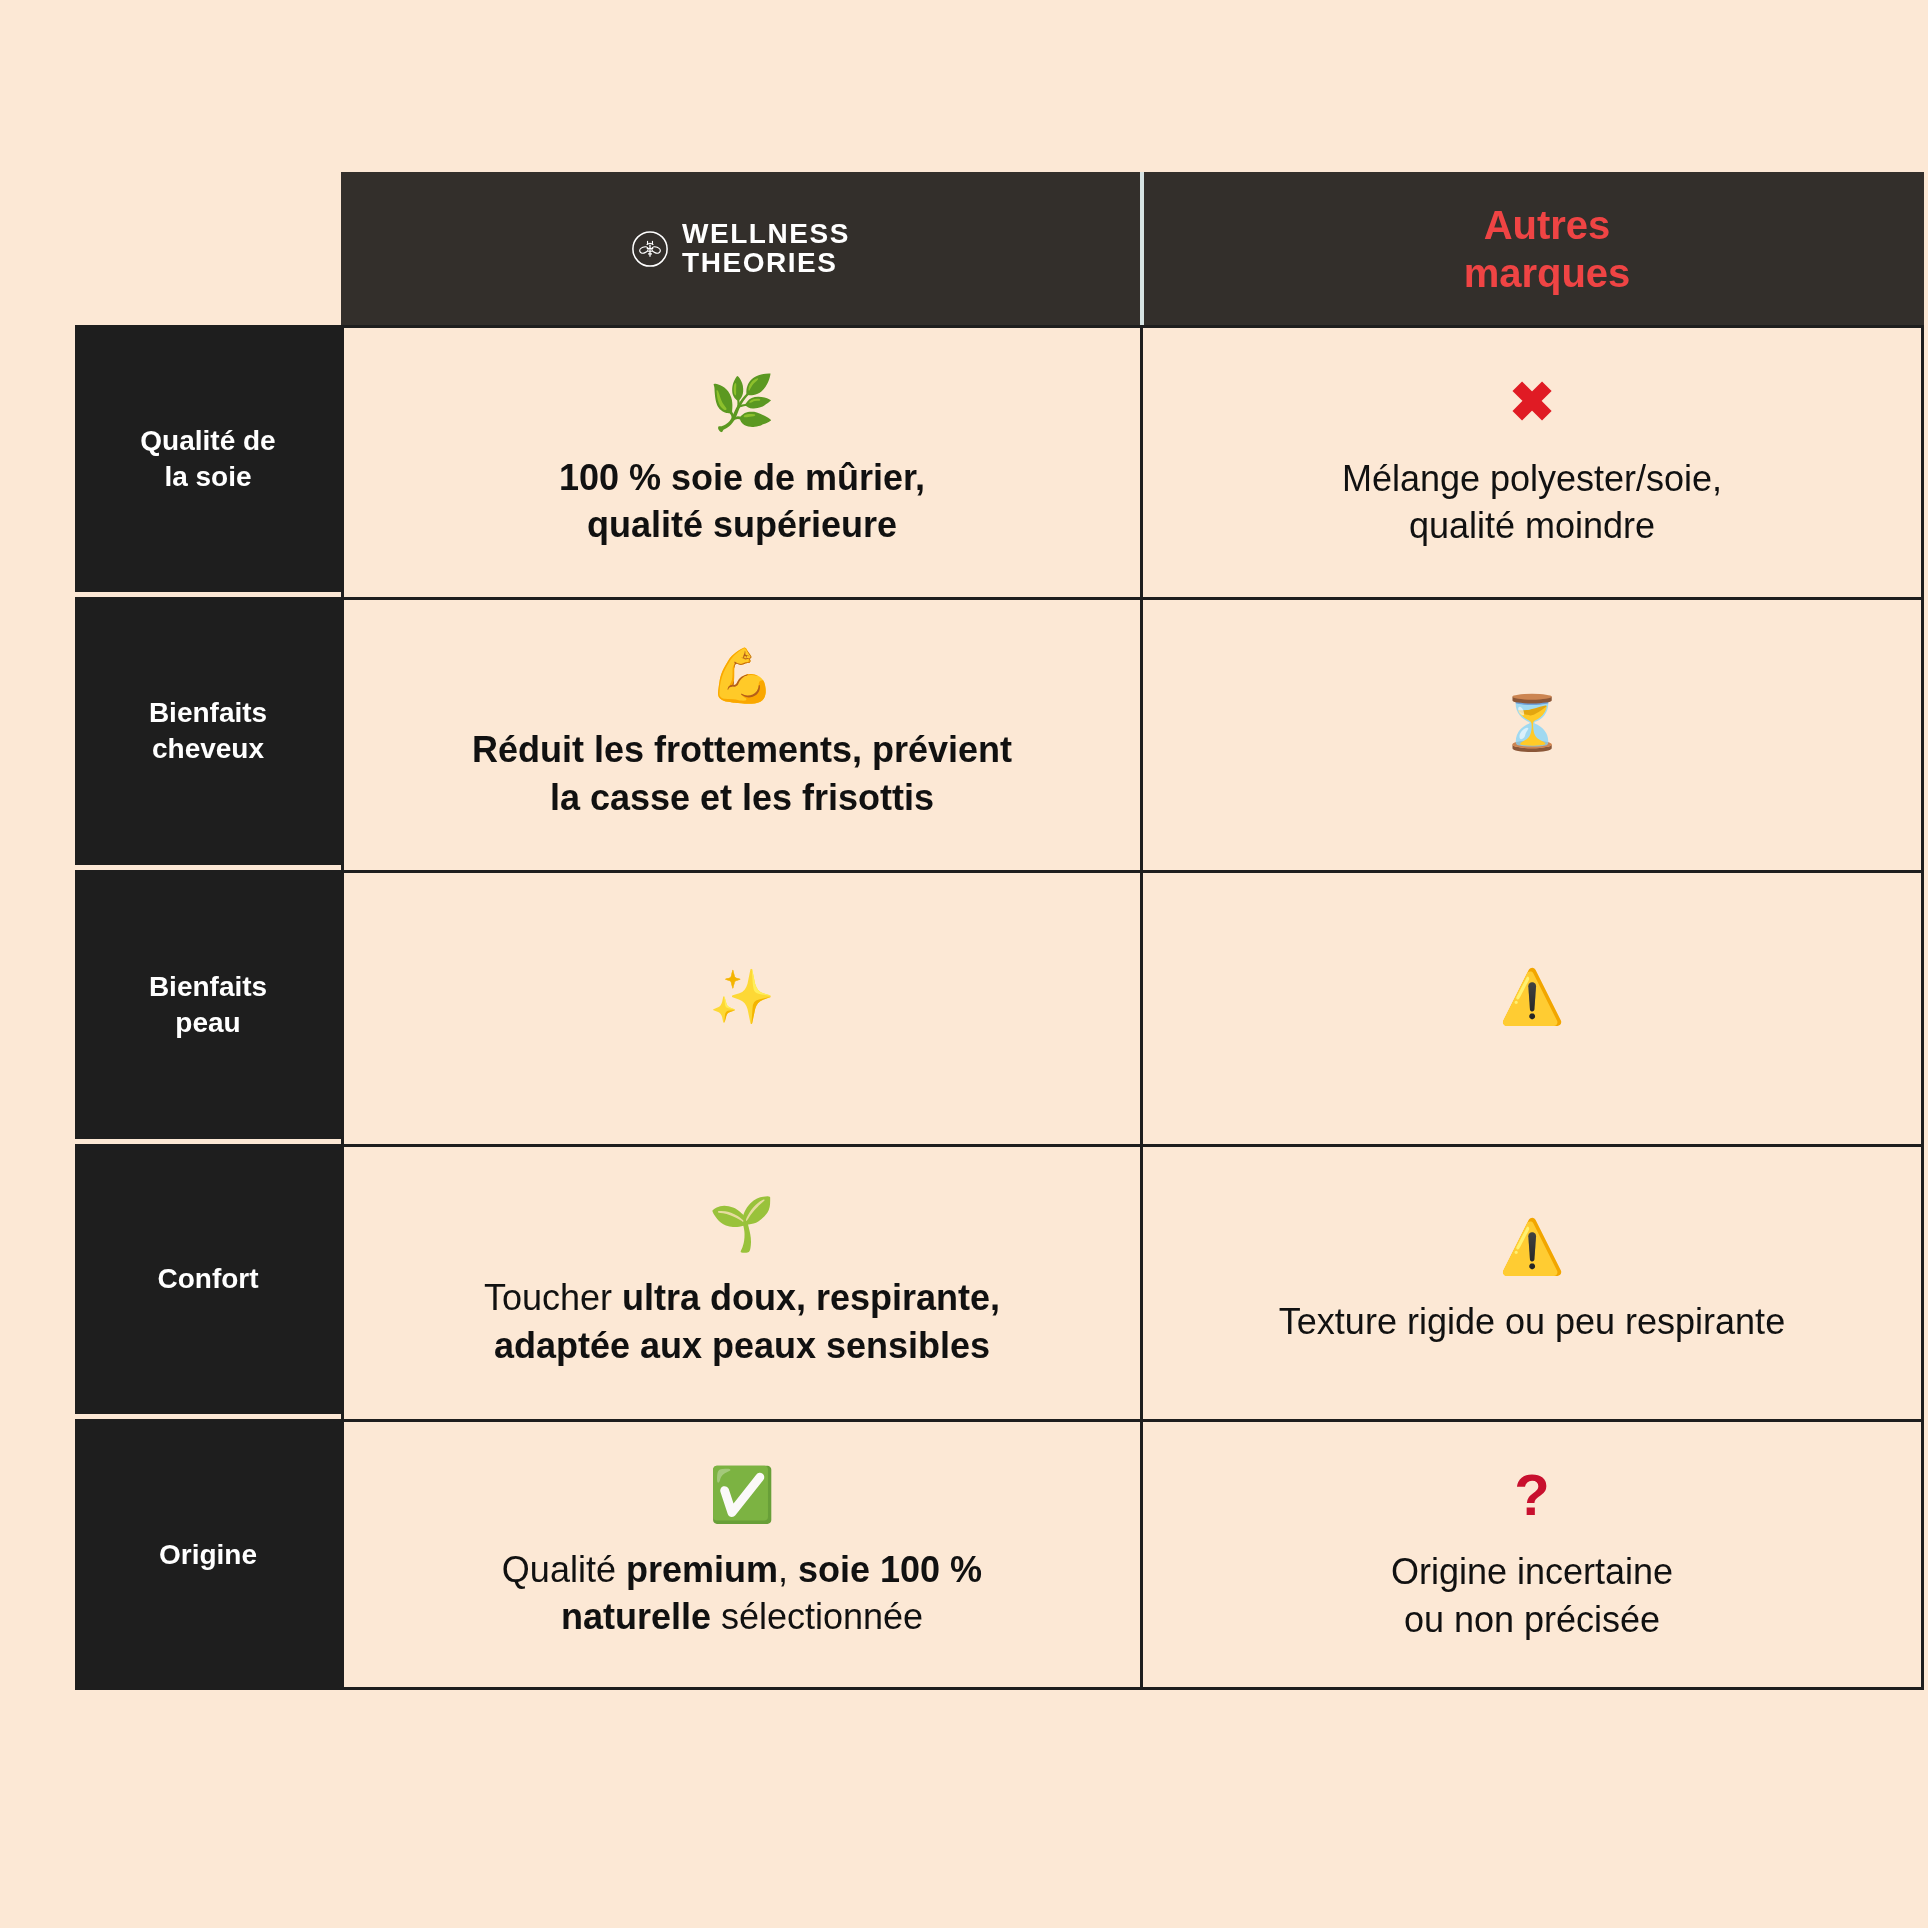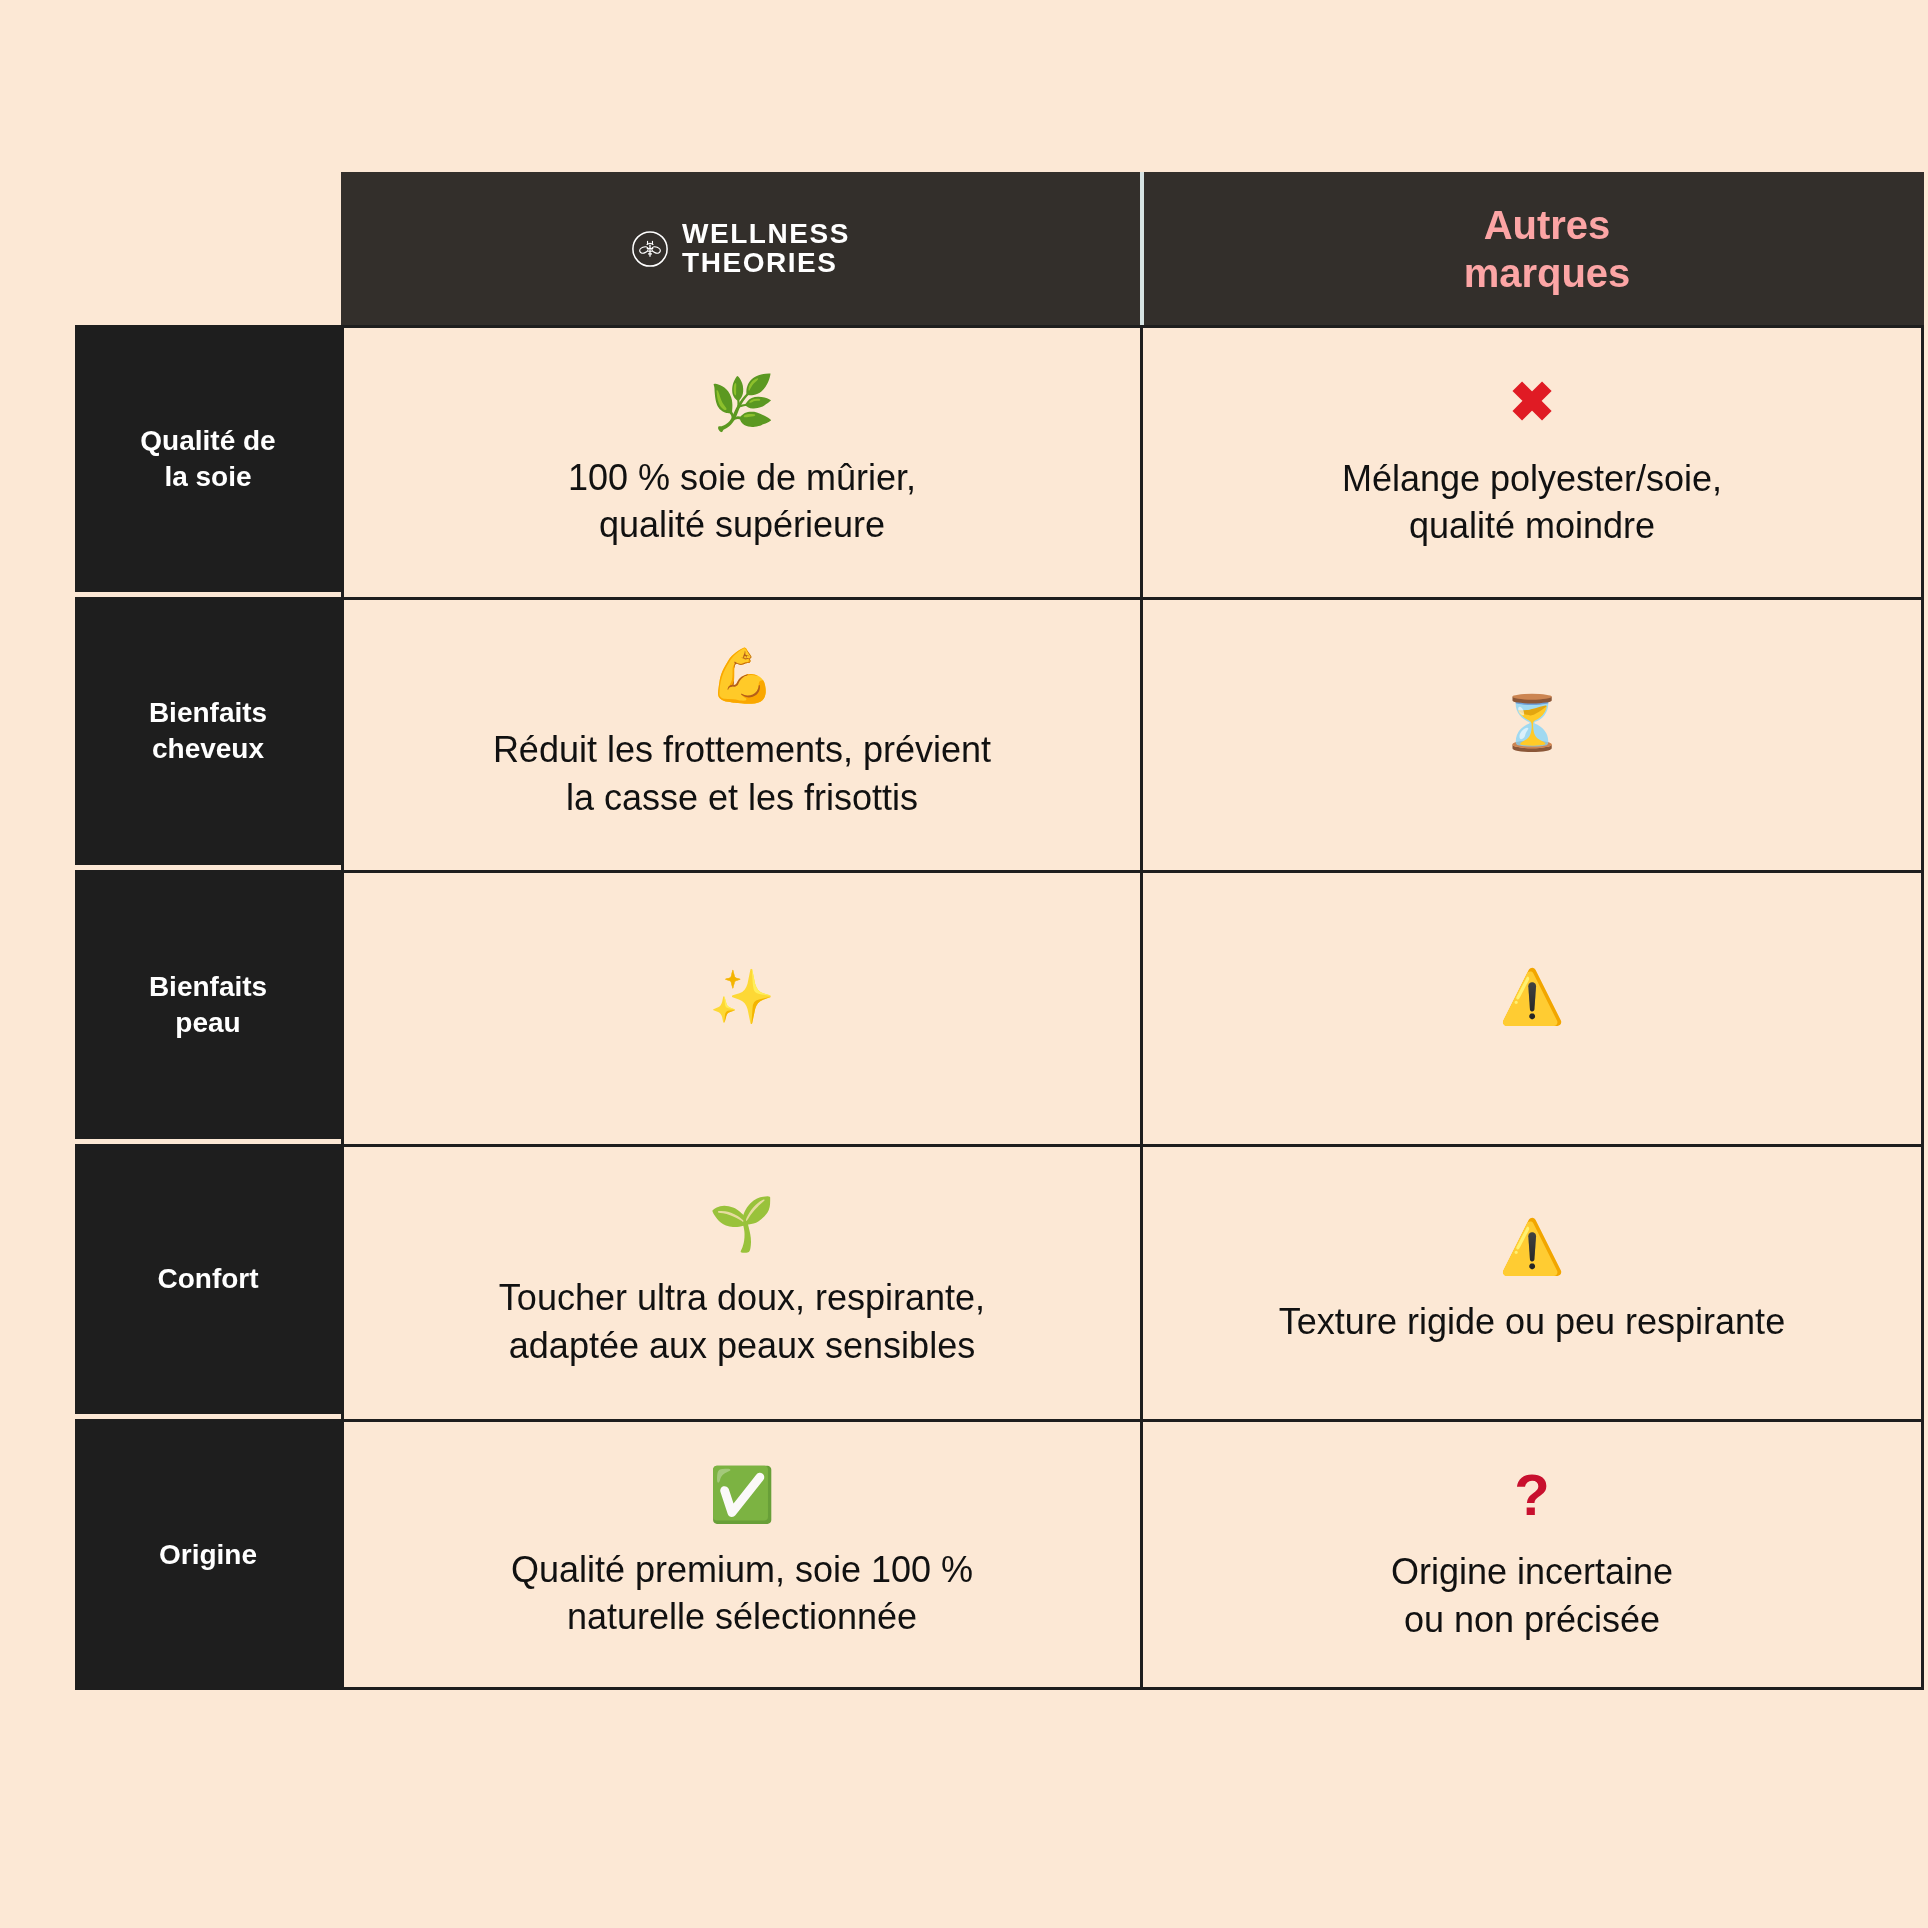--- a/index.html
+++ b/index.html
@@ -70,21 +70,21 @@
   .brand-words {
     color: #FFFFFF;
     font-weight: 700;
     font-size: 28px;
     line-height: 1.03;
     letter-spacing: 0.055em;
     text-align: left;
   }
 
   .other-title {
-    color: #fca5a5;
+    color: #ef4444;
     font-weight: 700;
     font-size: 40px;
     line-height: 1.2;
     margin-left: 26px;
   }
 
   
   .row-label {
     grid-column: 1;
     background: #1E1E1E;
@@ -124,21 +124,21 @@
     margin-bottom: 24.5px;
     display: block;
   }
 
   .cell-text {
     font-size: 36px;
     line-height: 1.32;
     color: #111111;
     max-width: 100%;
   }
-  .cell-text b { font-weight: 400; }
+  .cell-text b { font-weight: 700; }
 
   .emoji-x      { color: #E01B24; font-weight: 700; font-size: 55px; }
   .emoji-q      { color: #C8102E; font-weight: 700; font-size: 58px; }
 </style>
 </head>
 <body>
 
 <div class="page">
   <div class="table">
 

